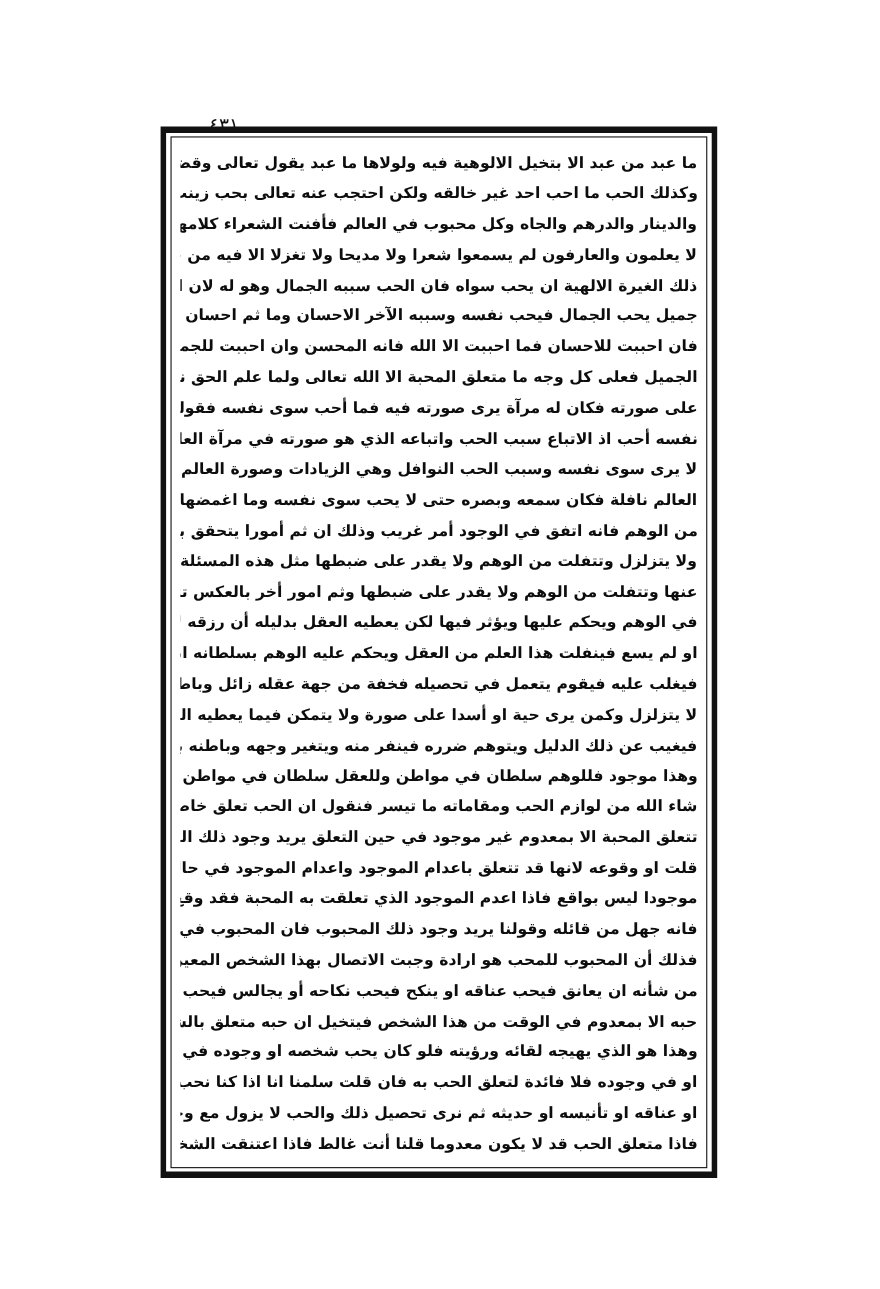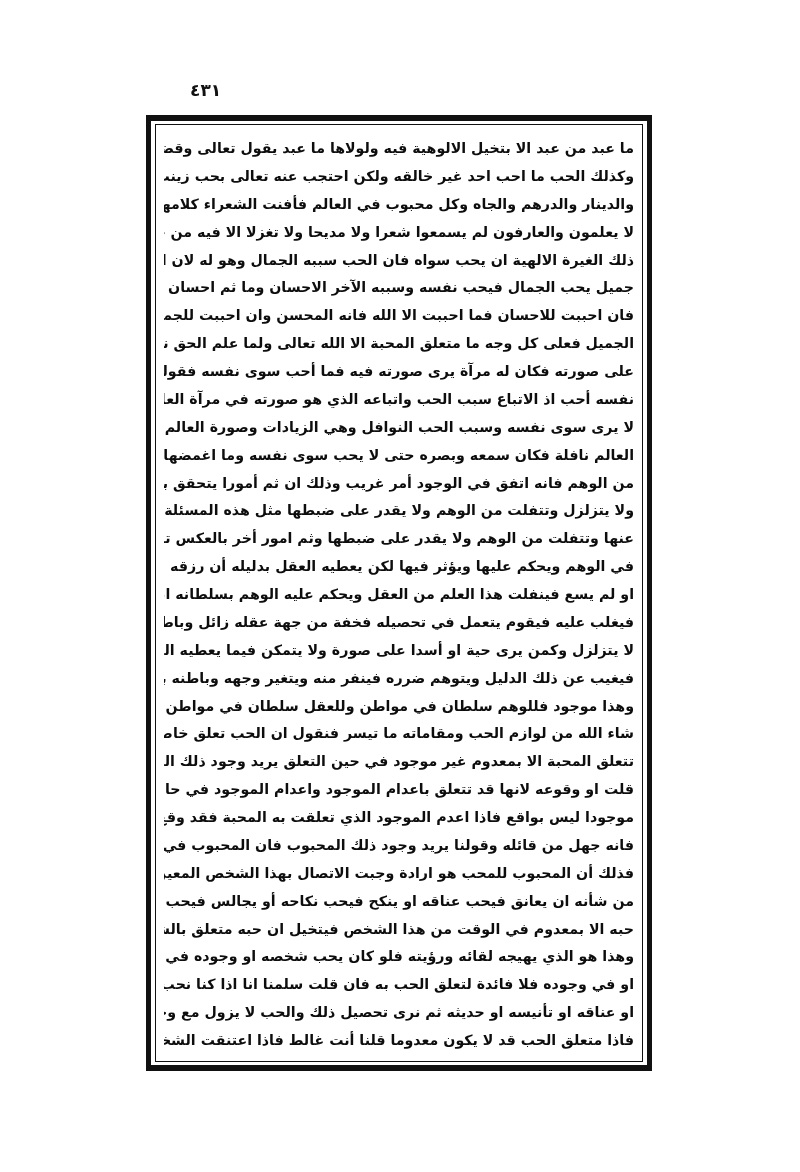--- a/index.html
+++ b/index.html
@@ -11,23 +11,23 @@
       width: 800px;
       height: 1172px;
       position: relative;
       overflow: hidden;
       font-family: "DejaVu Sans", sans-serif;
       color: #111111;
     }
     .page-number {
       position: absolute;
       left: 190px;
-      top: 80px;
+      top: 104px;
       font-size: 17px;
-      font-weight: bold;
+      font-weight: normal;
       letter-spacing: 1px;
       color: #111;
     }
     .frame-outer {
       position: absolute;
       left: 146px;
       top: 115px;
       width: 506px;
       height: 956px;
       border-top: 6px solid #111;

